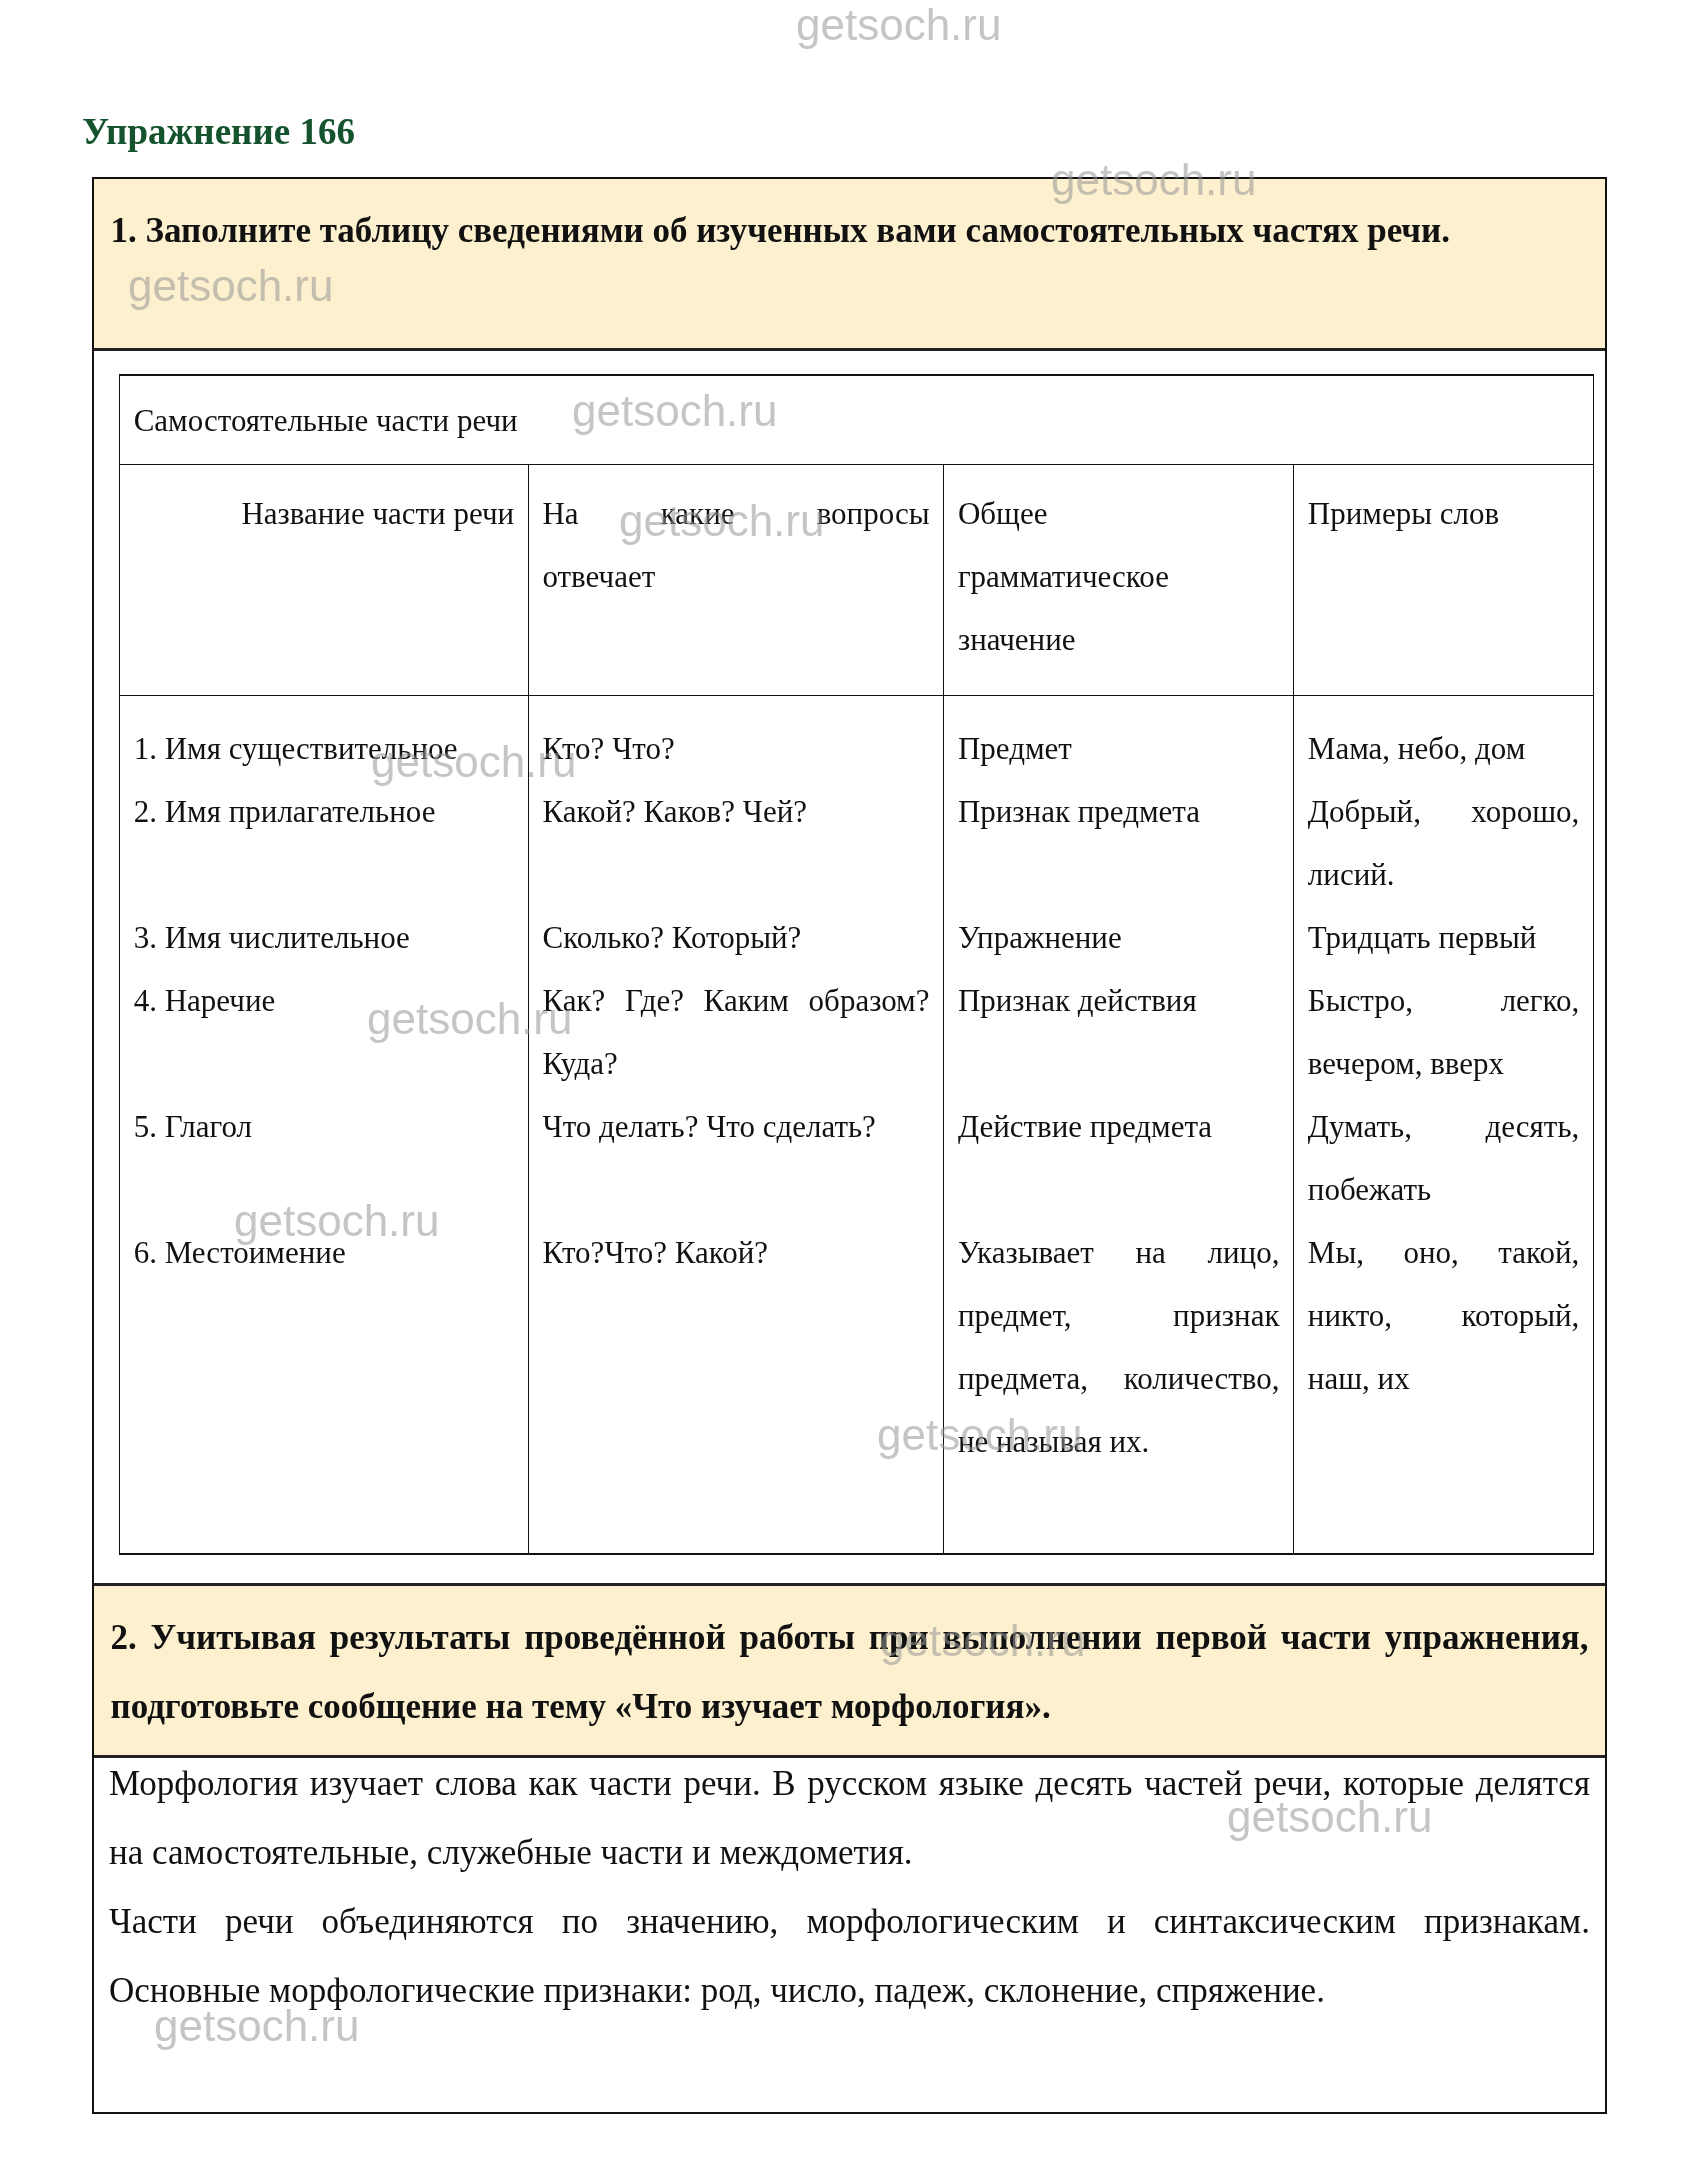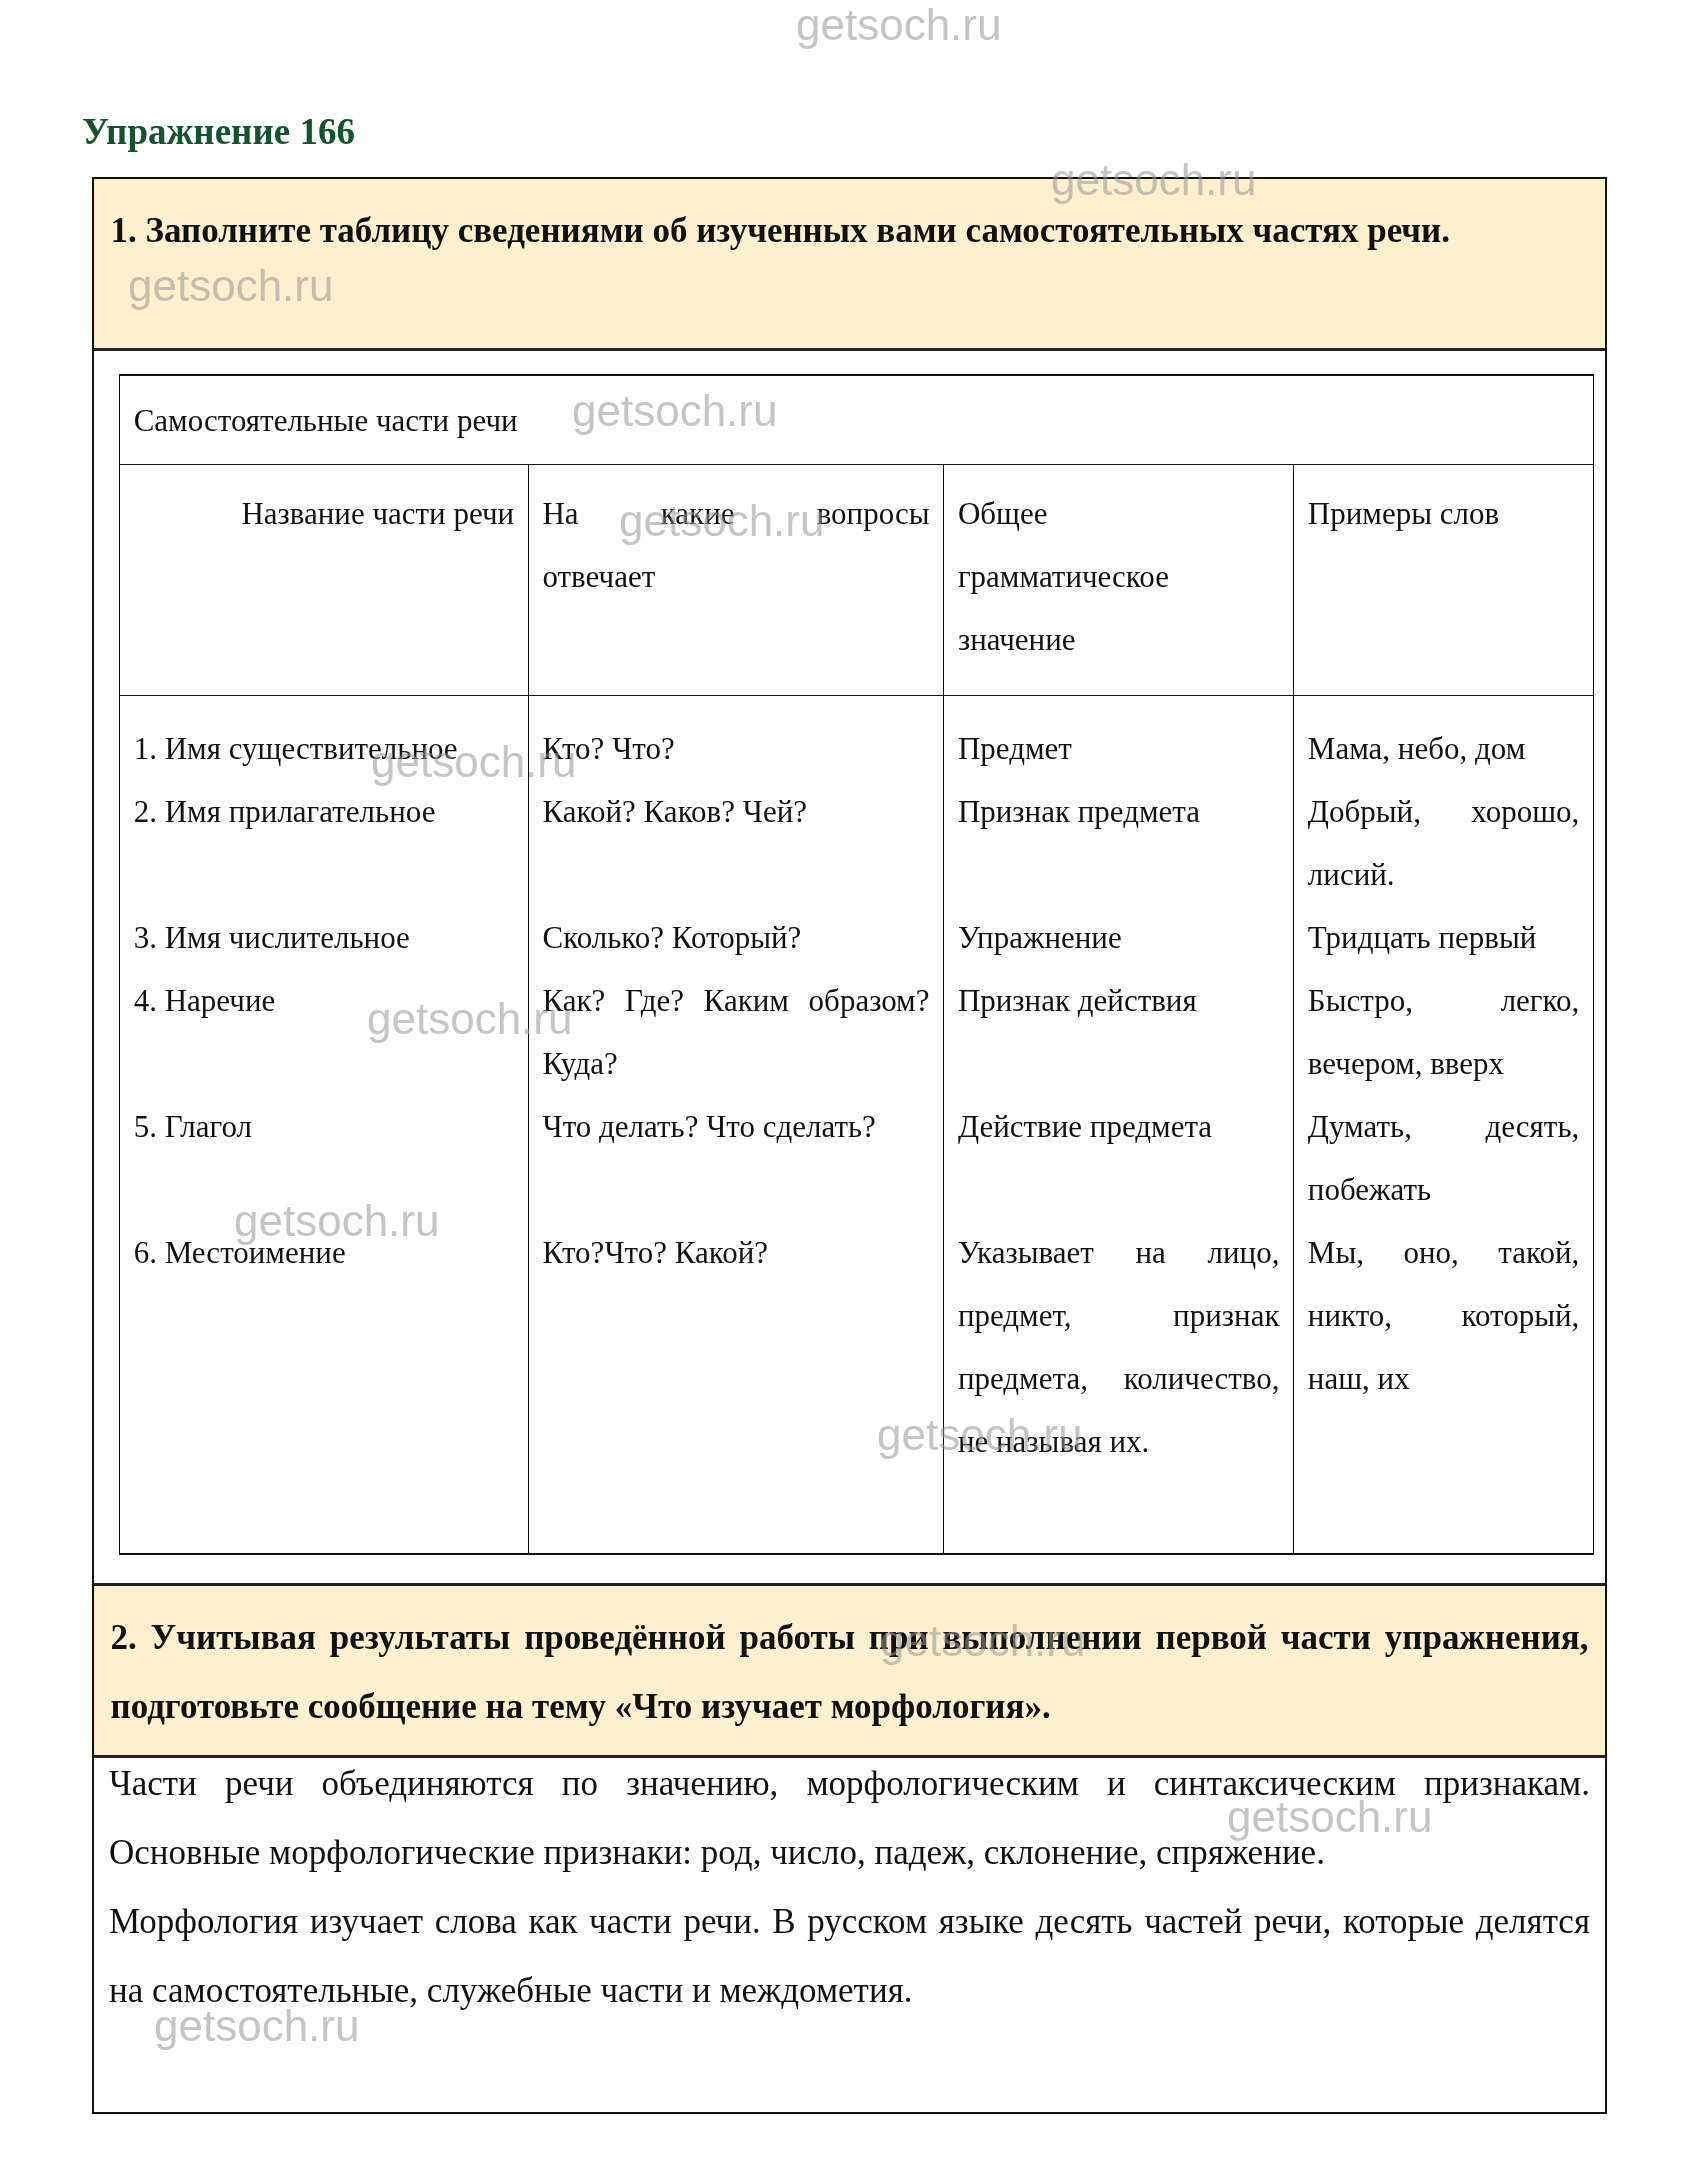--- a/index.html
+++ b/index.html
@@ -114,17 +114,17 @@
         <span class="ln" style="text-align:justify;">Думать, десять, побежать</span>
         <span class="ln" style="text-align:justify;">Мы, оно, такой, никто, который, наш, их</span>
       </td>
     </tr>
   </tbody>
     </table>
 
   <div id="band2" class="band">2. Учитывая результаты проведённой работы при выполнении первой части упражнения, подготовьте сообщение на тему «Что изучает морфология».</div>
 
   <div id="answer">
+    <p>Морфология изучает слова как части речи. В русском языке десять частей речи, которые делятся на самостоятельные, служебные части и междометия.</p>
     <p>Части речи объединяются по значению, морфологическим и синтаксическим признакам. Основные морфологические признаки: род, число, падеж, склонение, спряжение.</p>
-    <p>Морфология изучает слова как части речи. В русском языке десять частей речи, которые делятся на самостоятельные, служебные части и междометия.</p>
   </div>
 </div>
 
 
 </body></html>

